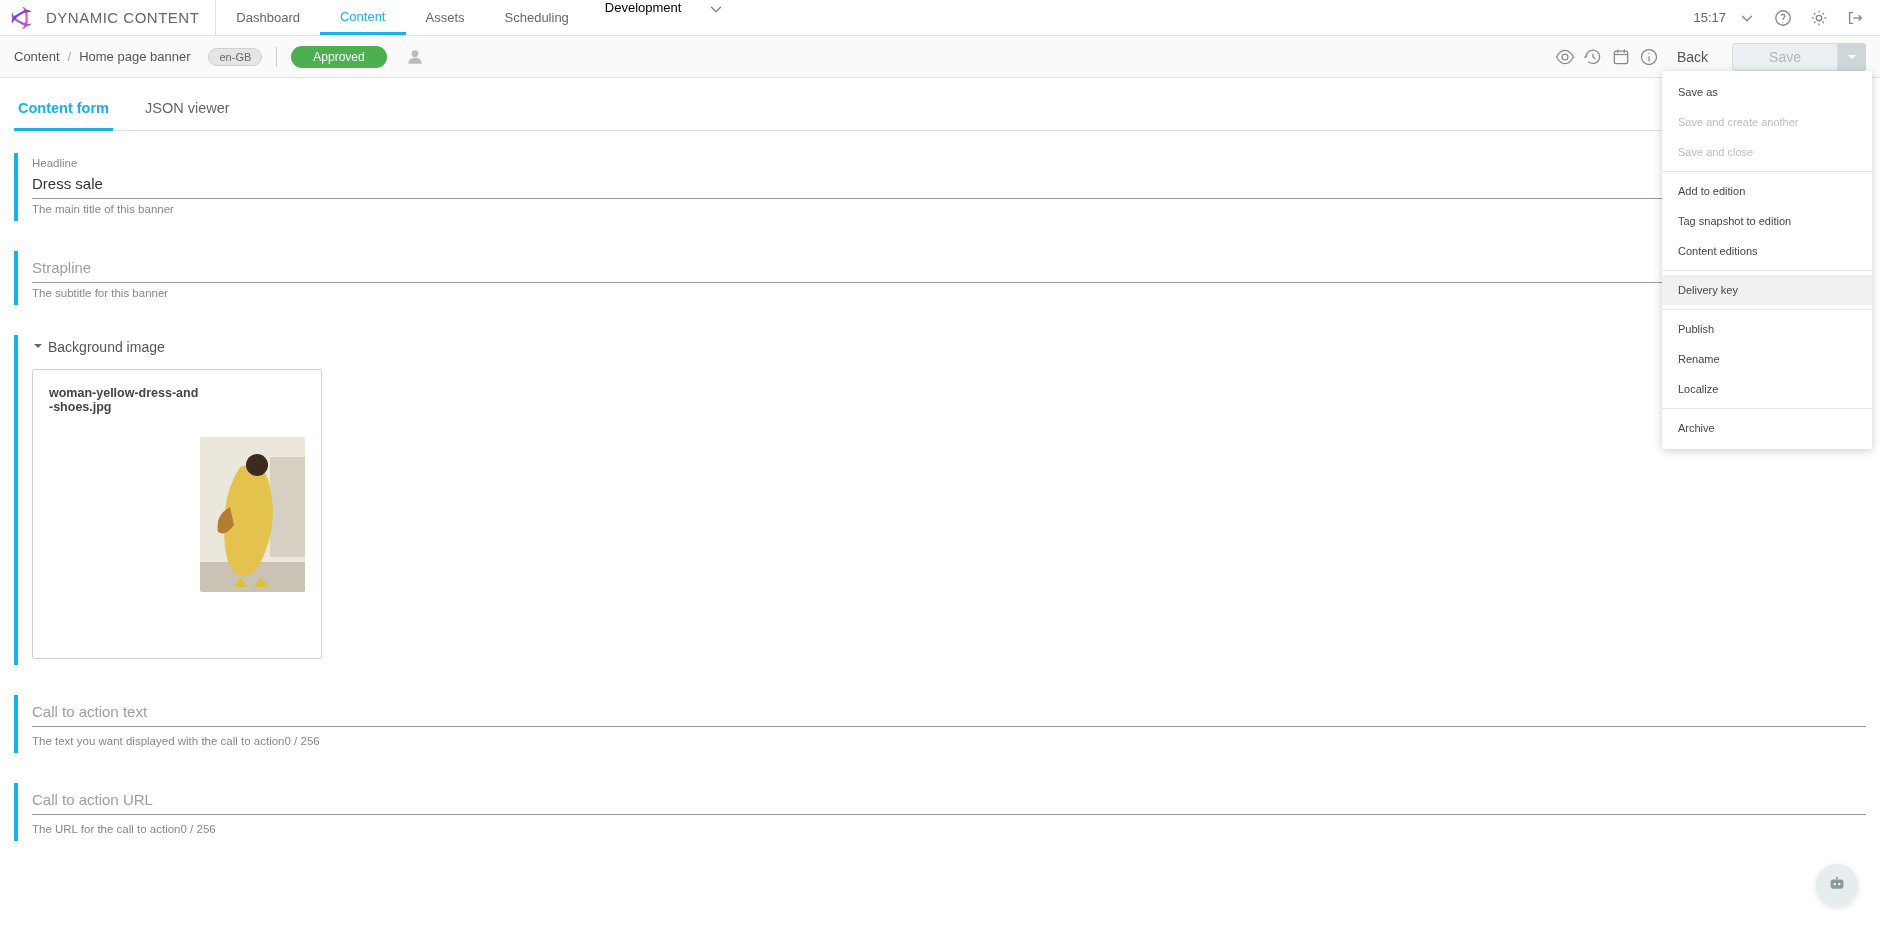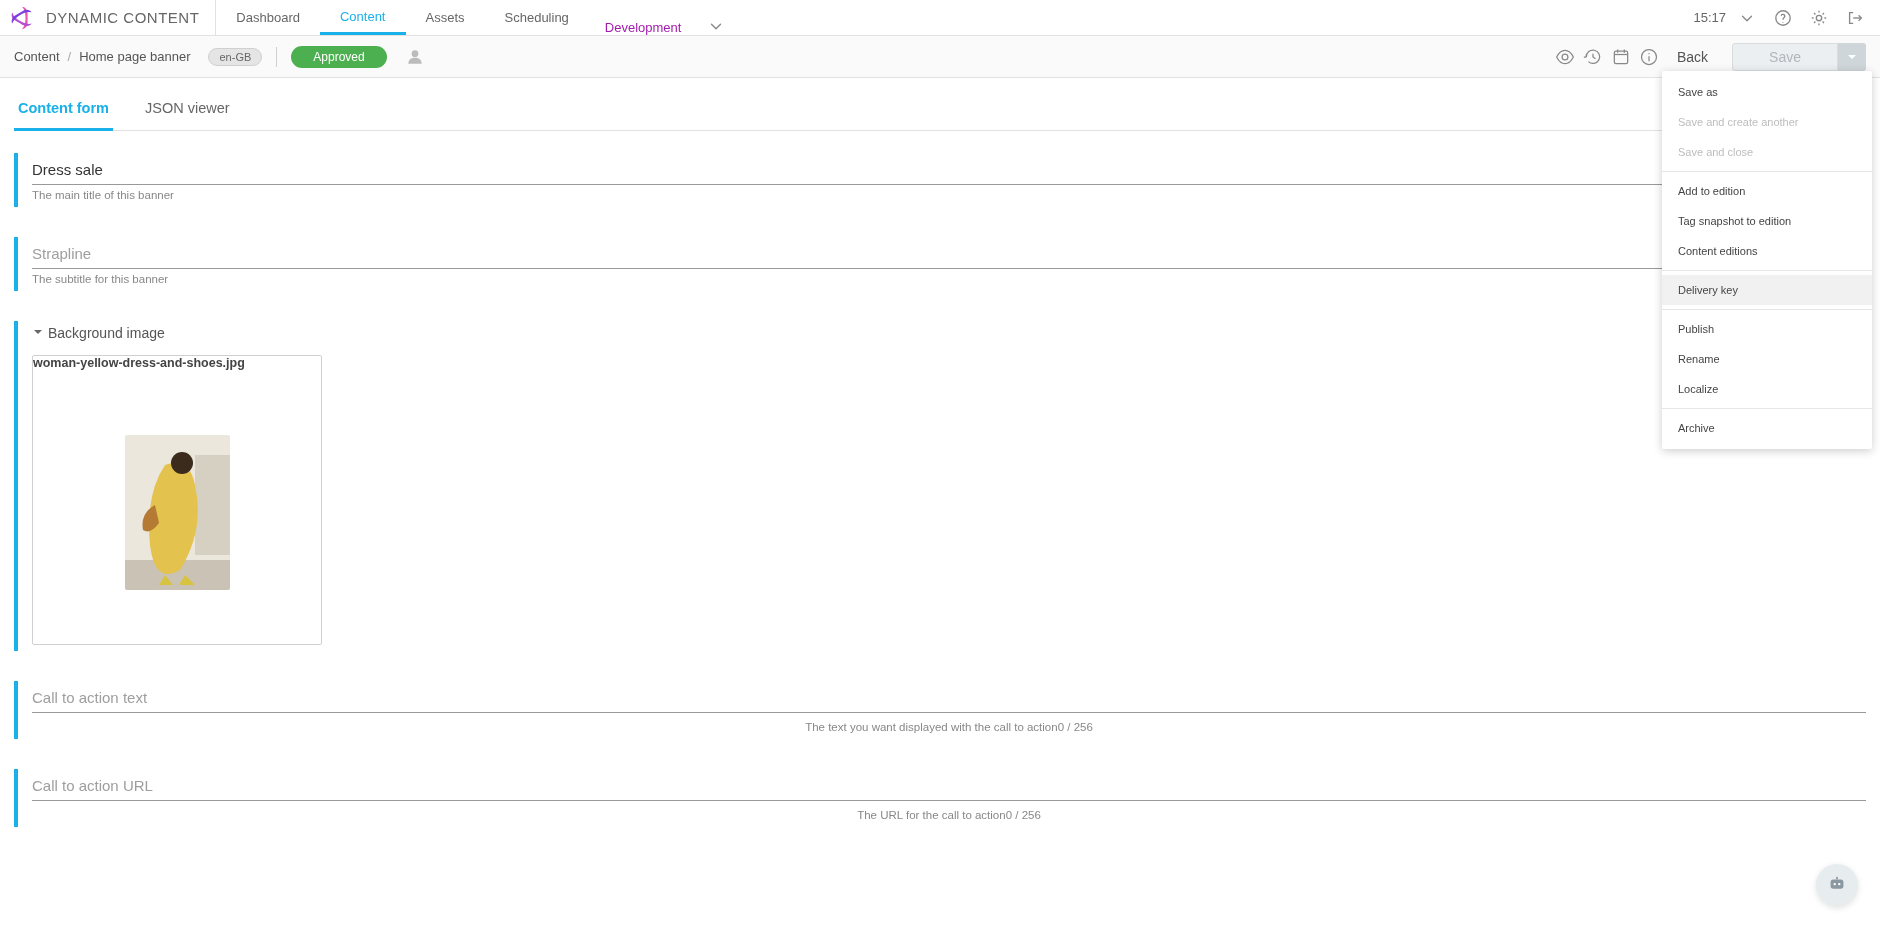--- a/index.html
+++ b/index.html
@@ -42,23 +42,23 @@
     padding: 0 20px;
     color: #666;
     cursor: pointer;
     position: relative;
   }
   .main-tab.active {
     color: var(--accent);
     border-bottom: 3px solid var(--accent);
   }
   .env-dropdown {
-    display: flex; align-items: flex-end; gap: 26px;
+    display: flex; align-items: flex-start; gap: 26px;
     padding: 0 16px;
-    color: #a21caf;
+    color: #000000;
   }
   .topnav-spacer { flex: 1; }
   .topnav-right {
     display: flex; align-items: center; gap: 18px;
     padding-right: 16px;
   }
   .topnav-right .time-box {
     display: flex; align-items: center; gap: 12px;
     color: #666; font-size: 13px;
   }
@@ -169,33 +169,33 @@
     border-bottom: 1px solid #999;
     font-size: 15px;
     padding: 4px 0 6px 0;
     outline: none;
     color: #333;
     background: transparent;
   }
   .field-input::placeholder { color: var(--placeholder); }
   .field-help { font-size: 11.5px; color: #888; margin-top: 4px; }
   .field-counter { font-size: 11.5px; color: #888; text-align: right; margin-top: 4px; }
-  .field-row-help { display: flex; justify-content: center; margin-top: 4px; }
+  .field-row-help { display: flex; justify-content: flex-start; margin-top: 4px; }
 
   .bg-section { border-left: 4px solid var(--accent); padding: 4px 0 6px 14px; margin-bottom: 30px; }
   .bg-toggle { display: flex; align-items: center; gap: 4px; font-size: 14px; color: #555; cursor: pointer; }
   .bg-toggle svg { width: 12px; height: 12px; fill: #666; }
 
   .image-card {
     margin-top: 14px;
     width: 290px; height: 290px;
     border: 1px solid #d0d0d0;
     border-radius: 2px;
-    padding: 0;
-    display: flex; flex-direction: column;
+    padding: 16px;
+    display: flex; flex-direction: row;
   }
   .image-card .filename { font-size: 12.5px; font-weight: 600; color: #444; margin-bottom: 10px; word-break: break-all; }
   .image-card .thumb-wrap { flex: 1; display: flex; align-items: center; justify-content: center; }
   .image-card .thumb { width: 105px; height: 155px; border-radius: 2px; display: flex; align-items: center; justify-content: center; overflow: hidden; }
   .image-card .thumb svg { width: 100%; height: 100%; }
 
   
   .save-menu {
     position: absolute;
     top: 35px; right: 8px;
@@ -375,20 +375,21 @@
 
 <div class="form-area">
   <div class="form-tabs">
     <div class="form-tab active">Content form</div>
     <div class="form-tab">JSON viewer</div>
   </div>
 
   <div class="form-body">
 
     <div class="field-block">
+      <div class="field-label">Headline</div>
       <input class="field-input" type="text" value="Dress sale" style="">
       <div class="field-help">The main title of this banner</div>
     </div>
 
     <div class="field-block">
       <input class="field-input" type="text" placeholder="Strapline" style="">
       <div class="field-help">The subtitle for this banner</div>
     </div>
 
     <div class="bg-section">

